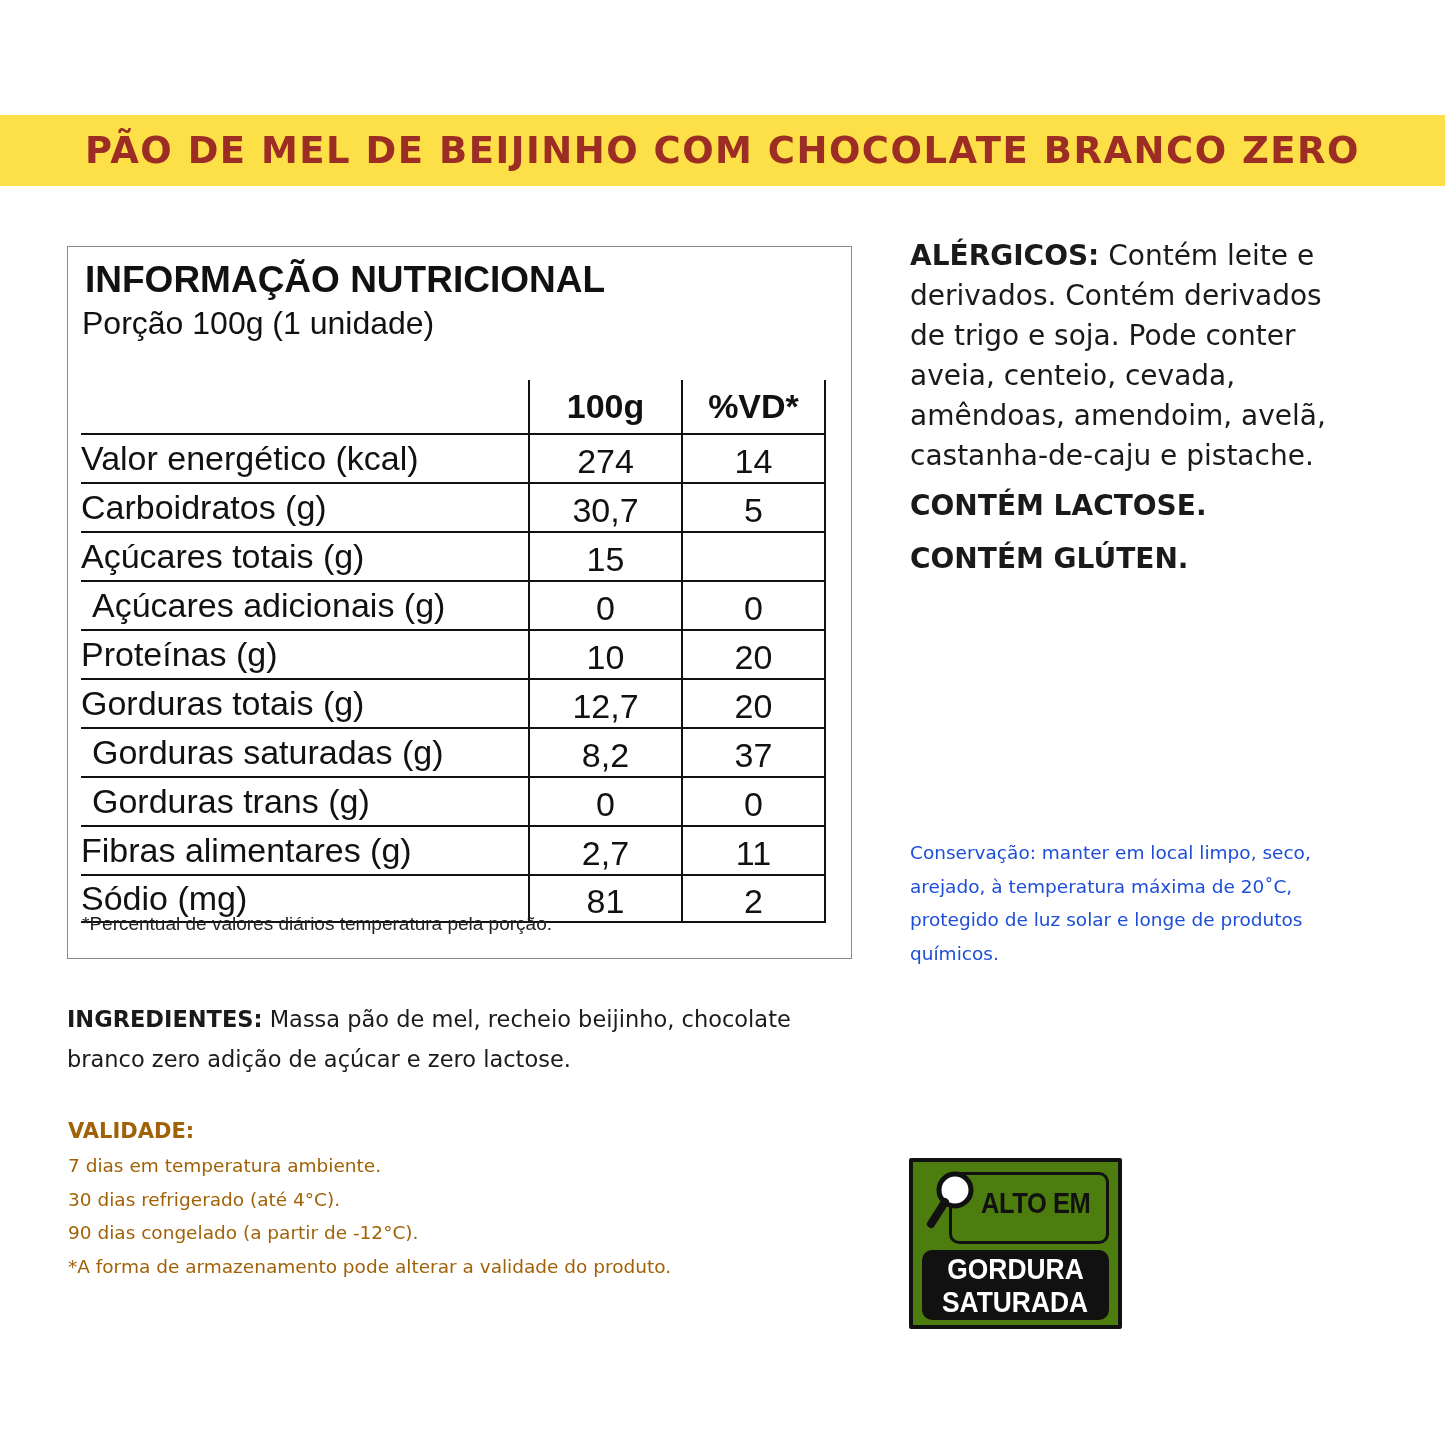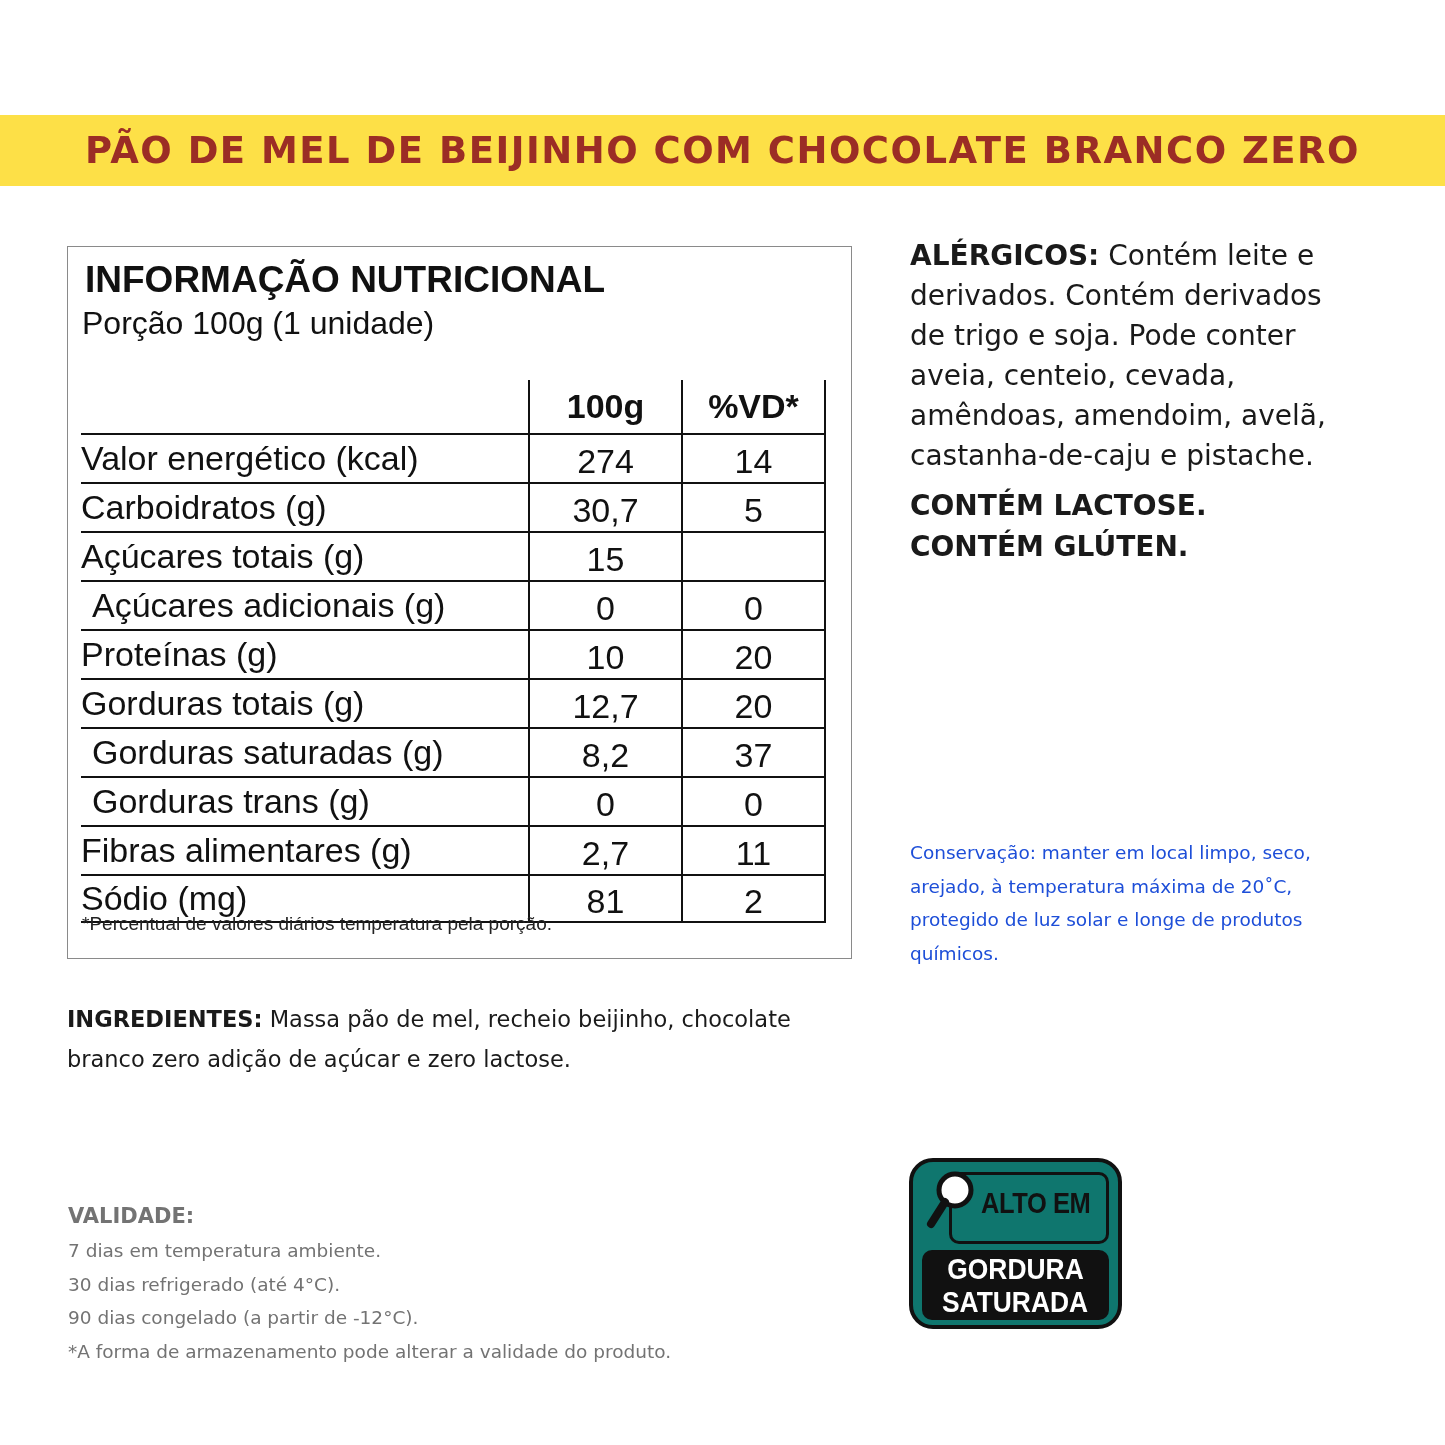--- a/index.html
+++ b/index.html
@@ -51,42 +51,42 @@
     position: absolute; left: 14px; top: 666px;
     font-family: "Liberation Sans", sans-serif; font-size: 19px; color: #222; white-space: nowrap;
   }
 
   .allergens {
     position: absolute; left: 910px; top: 236px; width: 420px;
     font-size: 28px; line-height: 40px; color: #1a1a1a;
   }
   .allergens b { font-weight: bold; }
   .allergens .warn { font-weight: bold; line-height: 40px; margin-top: 10px; }
-  .allergens .warn + .warn { margin-top: 1px; }
+  .allergens .warn + .warn { margin-top: 13px; }
 
   .conservation {
     position: absolute; left: 910px; top: 836px; width: 430px;
     font-size: 18.5px; line-height: 33.5px; color: #1d4ed8;
   }
 
   .ingredients {
     position: absolute; left: 67px; top: 999px; width: 760px;
     font-size: 22.5px; line-height: 40px; color: #1a1a1a;
   }
   .ingredients b { font-weight: bold; }
 
   .validity {
-    position: absolute; left: 68px; top: 1198px; width: 760px; color: #737373;
+    position: absolute; left: 68px; top: 1113px; width: 760px; color: #a16207;
   }
   .validity .vh { font-weight: bold; font-size: 21px; line-height: 36px; }
   .validity .vl { font-size: 18.5px; line-height: 33.5px; white-space: nowrap; }
 
   .seal {
     position: absolute; left: 909px; top: 1158px; width: 213px; height: 171px;
-    border: 4px solid #111; border-radius: 24px; background: #0f766e;
+    border: 4px solid #111; border-radius: 2px; background: #4d7c0f;
   }
   .seal .top-frame {
     position: absolute; left: 36px; top: 10px; width: 160px; height: 72px;
     border: 3px solid #111; border-radius: 10px;
   }
   .seal .alto {
     position: absolute; left: 68px; top: 24px;
     font-family: "Liberation Sans", sans-serif; font-weight: bold; font-size: 30px; color: #111;
     transform: scaleX(0.85); transform-origin: left center; white-space: nowrap; letter-spacing: -0.5px;
   }

